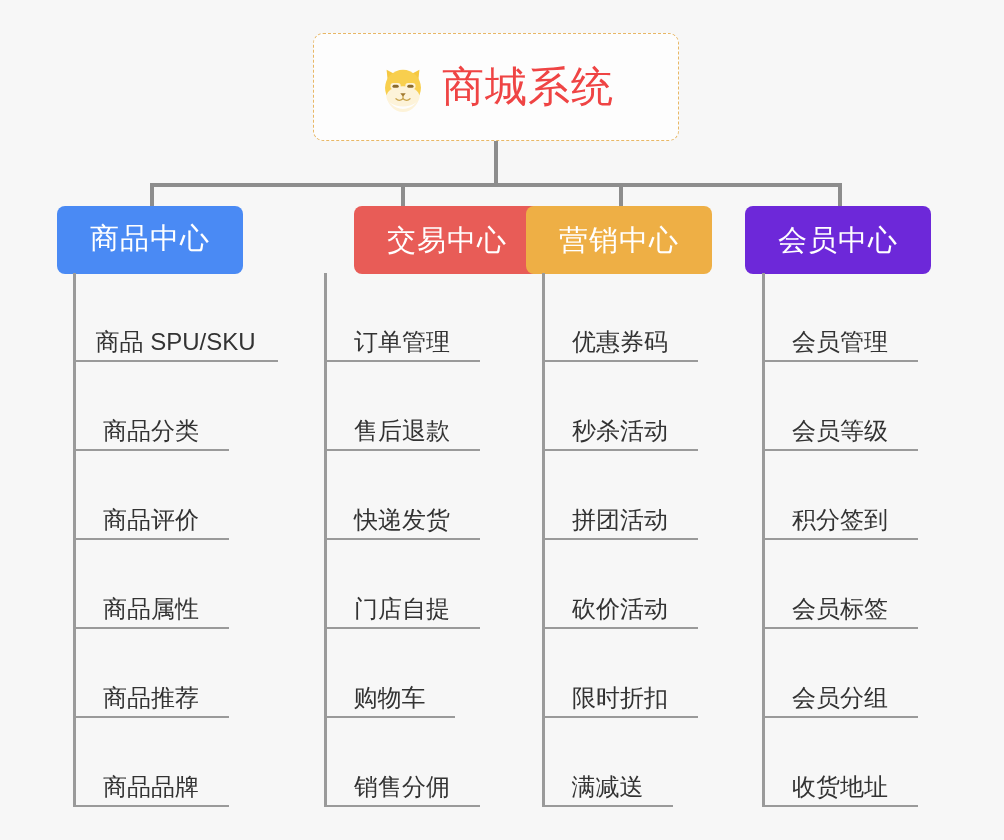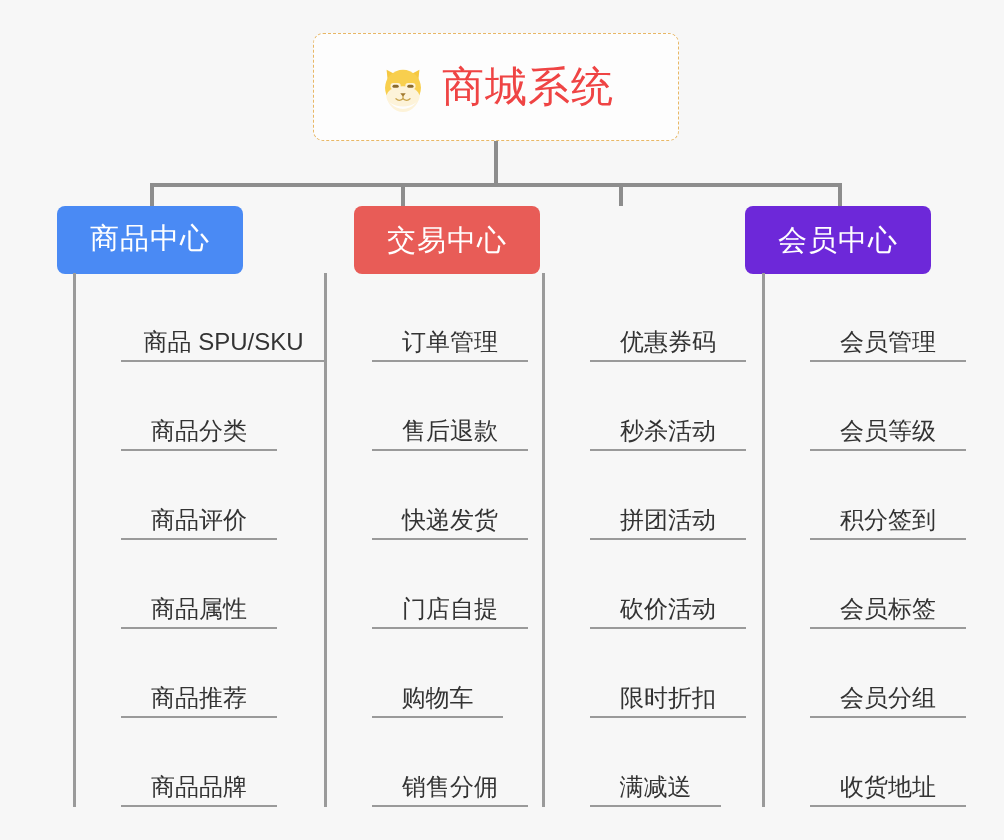--- a/index.html
+++ b/index.html
@@ -87,21 +87,20 @@
   }
   .leaf {
     position: absolute;
     left: 0;
     height: 89px;
     border-bottom: 2px solid #9a9a9a;
     display: flex;
     align-items: flex-end;
     justify-content: center;
     padding-bottom: 5px;
-    margin-left: 48px;
   }
   .leaf-label {
     font-size: 24px;
     line-height: 1.1;
     color: #333333;
     white-space: nowrap;
   }
 </style>
 </head>
 <body>
@@ -140,20 +139,23 @@
   <div class="conn conn-v" style="left:401px; top:183px; height:23px;"></div>
   <div class="conn conn-v" style="left:619px; top:183px; height:23px;"></div>
   <div class="conn conn-v" style="left:838px; top:183px; height:23px;"></div>
 
   <div class="cat-box" style="left:57px; top:206px; width:186px; background:#4a8af4;font-family:Liberation Mono, monospace;">
     <span class="cat-label">商品中心</span>
   </div>
   <div class="cat-box" style="left:308px; top:206px; width:186px; background:#e85c57;margin-left:46px;">
     <span class="cat-label">交易中心</span>
   </div>
+  <div class="cat-box" style="left:526px; top:206px; width:186px; background:#eeaf45;">
+    <span class="cat-label">营销中心</span>
+  </div>
   <div class="cat-box" style="left:745px; top:206px; width:186px; background:#6d28d9;">
     <span class="cat-label">会员中心</span>
   </div>
 
   <div class="branch" style="left:73px; width:205px;">
     <div class="trunk" style="height:534px;"></div>
     <div class="leaf" style="top:0px;   width:205px;">
         <span class="leaf-label">商品 SPU/SKU</span>
       </div>
     <div class="leaf" style="top:89px;  width:156px;">

